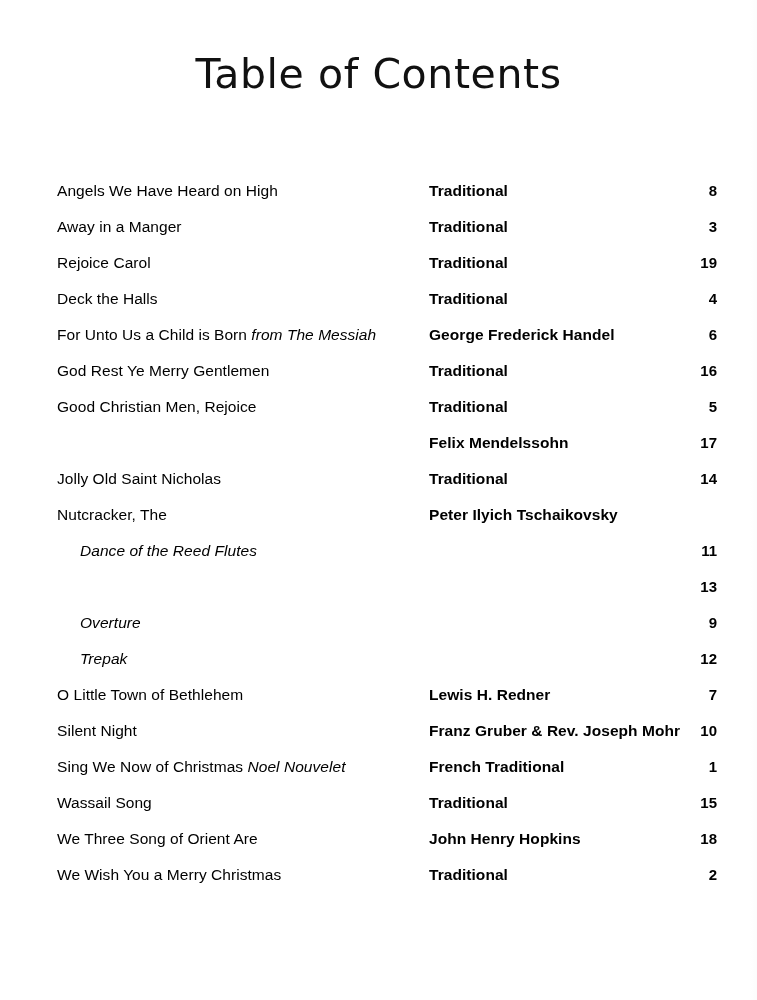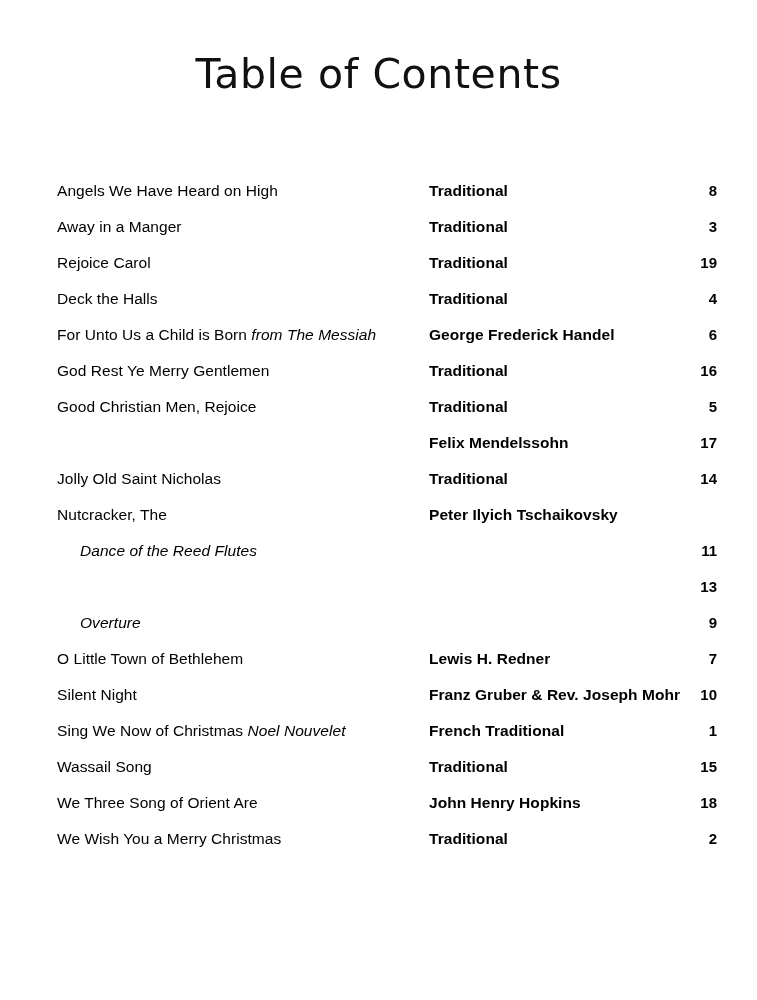--- a/index.html
+++ b/index.html
@@ -164,20 +164,25 @@
       </div>
       <div class="toc-row sub">
         <div class="cell-composer"></div>
         <div class="cell-page">13</div>
       </div>
       <div class="toc-row sub">
         <div class="cell-title"><span class="sub-label">Overture</span></div>
         <div class="cell-composer"></div>
         <div class="cell-page">9</div>
       </div>
+      <div class="toc-row sub">
+        <div class="cell-title"><span class="sub-label">Trepak</span></div>
+        <div class="cell-composer"></div>
+        <div class="cell-page">12</div>
+      </div>
       <div class="toc-row">
         <div class="cell-title"><span>O Little Town of Bethlehem</span></div>
         <div class="cell-composer">Lewis H. Redner</div>
         <div class="cell-page">7</div>
       </div>
       <div class="toc-row">
         <div class="cell-title"><span>Silent Night</span></div>
         <div class="cell-composer">Franz Gruber &amp; Rev. Joseph Mohr</div>
         <div class="cell-page">10</div>
       </div>

